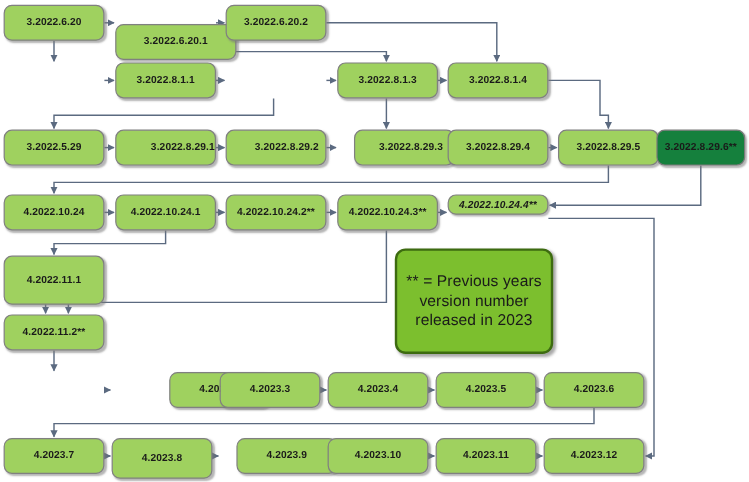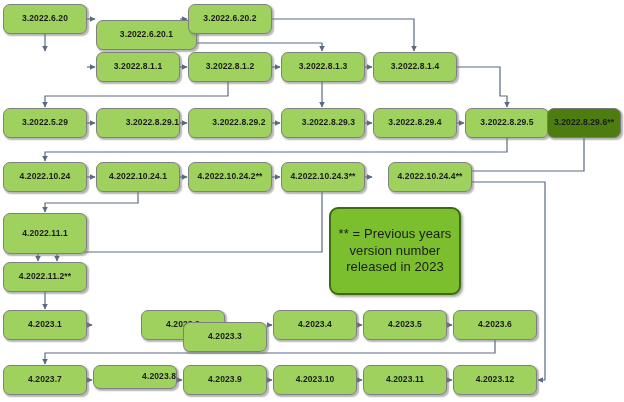--- a/index.html
+++ b/index.html
@@ -44,21 +44,21 @@
     justify-content: center;
     text-align: center;
     font-size: 8.5px;
     font-weight: 600;
     letter-spacing: 0.1px;
     line-height: 1.15;
     box-shadow: 1.5px 1.5px 1.5px rgba(120,120,120,0.55);
     white-space: nowrap;
   }
   .node.highlight {
-    background: #4d7c0f;
+    background: #15803d;
     border-color: #7a7a7a;
   }
   .node.legend {
     background: #7cbf2e;
     border: 2px solid #3d6b10;
     border-radius: 9px;
     font-size: 13px;
     font-weight: 400;
     line-height: 1.28;
     white-space: normal;
@@ -151,39 +151,36 @@
       </div>
       <div class="node" style="left: 96px; top: 4px; width: 101px; height: 30px; margin-top: 16px;">
         <span class="node-label">3.2022.6.20.1</span>
       </div>
       <div class="node" style="left: 188px; top: 4px; width: 84px; height: 30px;">
         <span class="node-label">3.2022.6.20.2</span>
       </div>
       <div class="node" style="left: 96px; top: 52px; width: 84px; height: 30px;">
         <span class="node-label">3.2022.8.1.1</span>
       </div>
-      <div class="node" style="left: 188px; top: 52px; width: 84px; height: 30px;">
-        <span class="node-label">3.2022.8.1.2</span>
-      </div>
       <div class="node" style="left: 281px; top: 52px; width: 84px; height: 30px;">
         <span class="node-label">3.2022.8.1.3</span>
       </div>
       <div class="node" style="left: 373px; top: 52px; width: 84px; height: 30px;">
         <span class="node-label">3.2022.8.1.4</span>
       </div>
       <div class="node" style="left: 3px; top: 108px; width: 84px; height: 30px;">
         <span class="node-label">3.2022.5.29</span>
       </div>
       <div class="node" style="left: 96px; top: 108px; width: 84px; height: 30px; text-align: right;">
         <span class="node-label">3.2022.8.29.1</span>
       </div>
       <div class="node" style="left: 188px; top: 108px; width: 84px; height: 30px; padding-left: 18px;">
         <span class="node-label">3.2022.8.29.2</span>
       </div>
-      <div class="node" style="left: 281px; top: 108px; width: 84px; height: 30px; padding-left: 11px;">
+      <div class="node" style="left: 295px; top: 108px; width: 84px; height: 30px; padding-left: 11px;">
         <span class="node-label">3.2022.8.29.3</span>
       </div>
       <div class="node" style="left: 373px; top: 108px; width: 84px; height: 30px;">
         <span class="node-label">3.2022.8.29.4</span>
       </div>
       <div class="node" style="left: 465px; top: 108px; width: 84px; height: 30px;">
         <span class="node-label">3.2022.8.29.5</span>
       </div>
       <div class="node highlight" style="left: 547px; top: 108px; width: 74px; height: 30px;">
         <span class="node-label">3.2022.8.29.6**</span>
@@ -193,54 +190,51 @@
       </div>
       <div class="node" style="left: 96px; top: 162px; width: 84px; height: 30px;">
         <span class="node-label">4.2022.10.24.1</span>
       </div>
       <div class="node" style="left: 188px; top: 162px; width: 84px; height: 30px;">
         <span class="node-label">4.2022.10.24.2**</span>
       </div>
       <div class="node" style="left: 281px; top: 162px; width: 84px; height: 30px;">
         <span class="node-label">4.2022.10.24.3**</span>
       </div>
-      <div class="node" style="left: 388px; top: 162px; width: 84px; height: 30px;">
+      <div class="node" style="left: 373px; top: 162px; width: 84px; height: 17px; font-style: italic;">
         <span class="node-label">4.2022.10.24.4**</span>
       </div>
       <div class="node" style="left: 3px; top: 213px; width: 84px; height: 41px;">
         <span class="node-label">4.2022.11.1</span>
       </div>
       <div class="node" style="left: 3px; top: 262px; width: 84px; height: 30px;">
         <span class="node-label">4.2022.11.2**</span>
       </div>
-      <div class="node" style="left: 3px; top: 310px; width: 84px; height: 30px;">
-        <span class="node-label">4.2023.1</span>
-      </div>
       <div class="node" style="left: 93px; top: 310px; width: 84px; height: 30px; margin-left: 48px;">
         <span class="node-label">4.2023.2</span>
       </div>
-      <div class="node" style="left: 183px; top: 310px; width: 84px; height: 30px; margin-top: 12px;">
+      <div class="node" style="left: 183px; top: 310px; width: 84px; height: 30px;">
         <span class="node-label">4.2023.3</span>
       </div>
       <div class="node" style="left: 273px; top: 310px; width: 84px; height: 30px;">
         <span class="node-label">4.2023.4</span>
       </div>
       <div class="node" style="left: 363px; top: 310px; width: 84px; height: 30px;">
         <span class="node-label">4.2023.5</span>
       </div>
       <div class="node" style="left: 453px; top: 310px; width: 84px; height: 30px;">
         <span class="node-label">4.2023.6</span>
       </div>
       <div class="node" style="left: 3px; top: 365px; width: 84px; height: 30px;">
         <span class="node-label">4.2023.7</span>
       </div>
-      <div class="node" style="left: 93px; top: 365px; width: 84px; height: 24px; text-align: right;">
+      <div class="node" style="left: 93px; top: 365px; width: 84px; height: 34px;">
         <span class="node-label">4.2023.8</span>
       </div>
-      <div class="node" style="left: 183px; top: 365px; width: 84px; height: 30px;">
+      <div class="node" style="left: 197px; top: 365px; width: 84px; height: 30px;">
         <span class="node-label">4.2023.9</span>
       </div>
       <div class="node" style="left: 273px; top: 365px; width: 84px; height: 30px;">
         <span class="node-label">4.2023.10</span>
       </div>
       <div class="node" style="left: 363px; top: 365px; width: 84px; height: 30px;">
         <span class="node-label">4.2023.11</span>
       </div>
       <div class="node" style="left: 453px; top: 365px; width: 84px; height: 30px;">
         <span class="node-label">4.2023.12</span>

